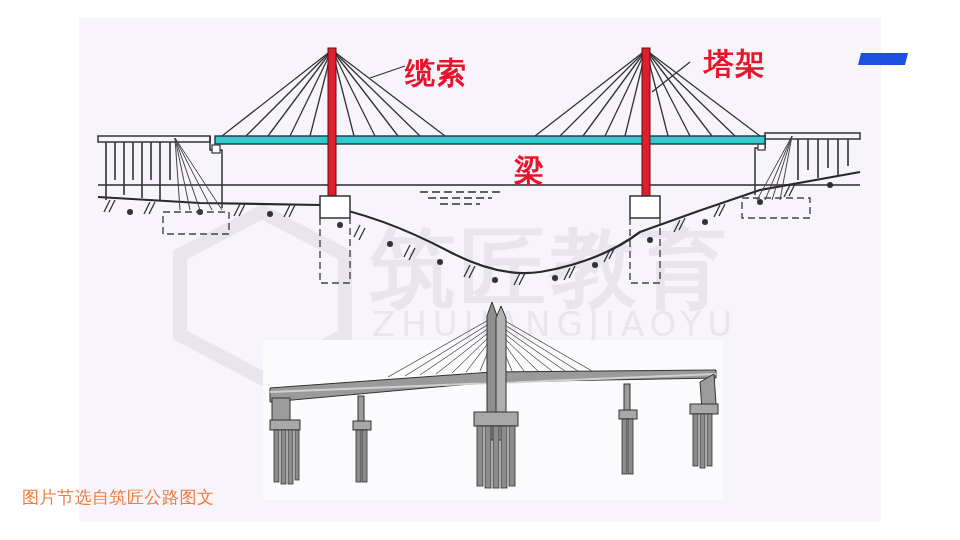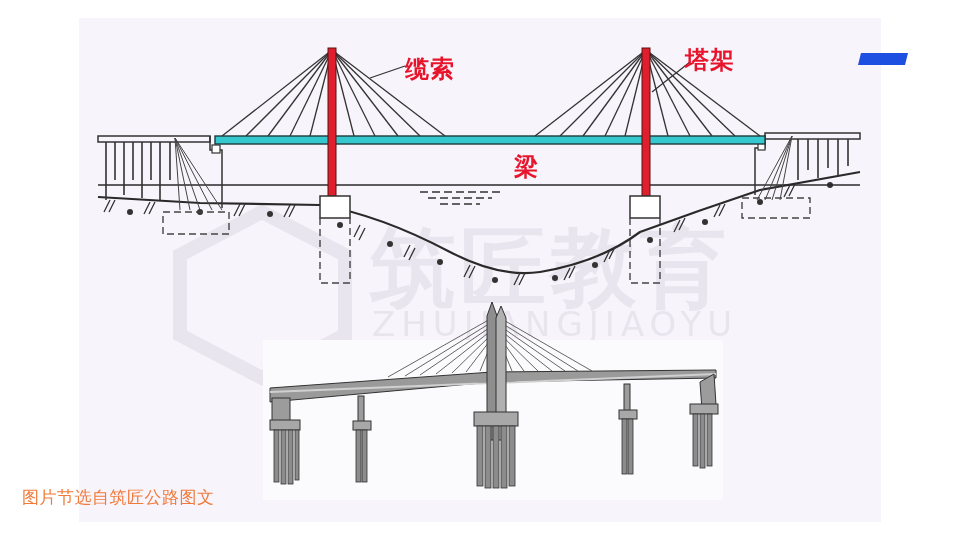--- a/index.html
+++ b/index.html
@@ -1,18 +1,18 @@
 <!DOCTYPE html>
 <html><head>
 <meta charset="utf-8">
 <style>
   html,body{margin:0;padding:0;background:#ffffff;}
   body{width:960px;height:540px;position:relative;overflow:hidden;font-family:"DejaVu Sans",sans-serif;}
   .panel{position:absolute;left:79px;top:18px;width:802px;height:504px;background:#f8f4fb;}
-  .label{position:absolute;font-family:"DejaVu Sans",sans-serif;font-weight:bold;color:#e8142b;font-size:24px;letter-spacing:1px;}
+  .label{position:absolute;font-family:"DejaVu Sans",sans-serif;font-weight:bold;color:#e8142b;font-size:30px;letter-spacing:1px;}
   .caption{position:absolute;left:22px;top:486px;font-family:"DejaVu Sans",sans-serif;color:#f07a3a;font-size:17px;letter-spacing:0.5px;}
   .flag{position:absolute;left:858px;top:53px;width:50px;height:13px;}
   .wm{position:absolute;font-family:"DejaVu Sans",sans-serif;color:rgba(140,140,160,0.14);pointer-events:none;}
   svg{position:absolute;left:0;top:0;}
 </style>
 </head>
 <body>
 
 <div class="panel"></div>
 
@@ -130,21 +130,21 @@
   <rect x="630" y="196" width="30" height="22" fill="#fff" stroke="#333" stroke-width="1.5"></rect>
 
   <path d="M320,218 L320,283 L350,283 L350,218" fill="none" stroke="#444" stroke-width="1.4" stroke-dasharray="7,4"></path>
   <path d="M630,218 L630,283 L660,283 L660,218" fill="none" stroke="#444" stroke-width="1.4" stroke-dasharray="7,4"></path>
 
   <line x1="370" y1="78" x2="405" y2="66" stroke="#333" stroke-width="1.3"></line>
   <line x1="652" y1="92" x2="690" y2="62" stroke="#333" stroke-width="1.3"></line>
 </svg>
 
 <div class="label" style="left:405px;top:53px;">缆索</div>
-<div class="label" style="left:685px;top:44px;">塔架</div>
+<div class="label" style="left:704px;top:44px;">塔架</div>
 <div class="label" style="left:514px;top:151px;">梁</div>
 
 <svg width="960" height="540">
   <rect x="263" y="340" width="460" height="160" fill="#fbfbfd"></rect>
 
   <g stroke="#555" stroke-width="0.9">
     <line x1="492" y1="318" x2="388" y2="377"></line>
       <line x1="492" y1="322" x2="405" y2="376"></line>
     <line x1="492" y1="326" x2="420" y2="375"></line>
       <line x1="492" y1="330" x2="436" y2="374"></line>

